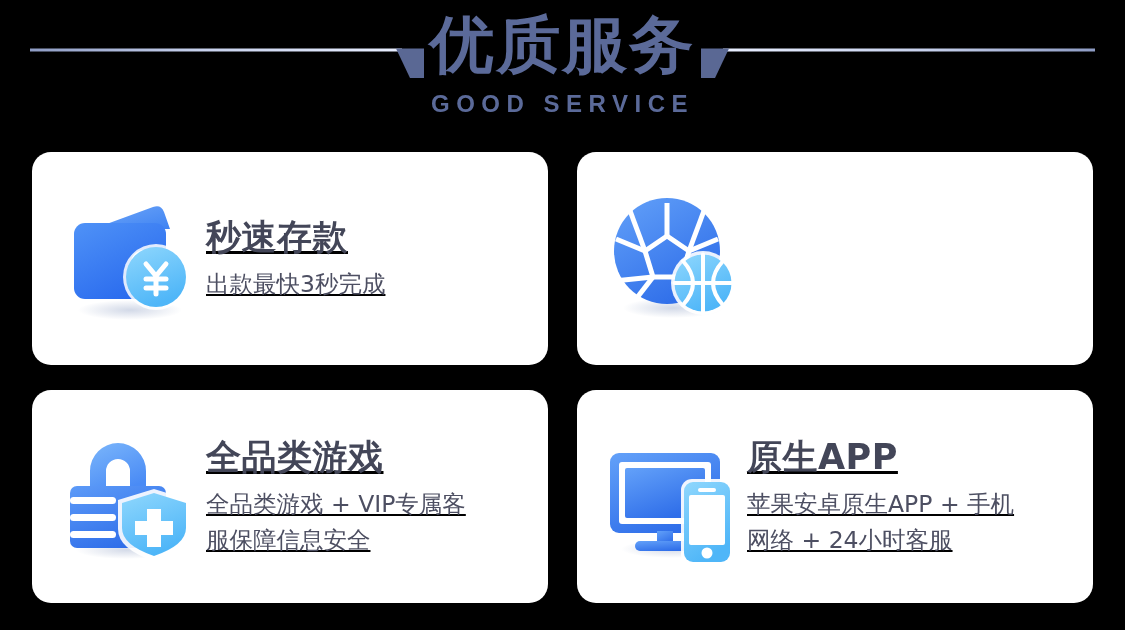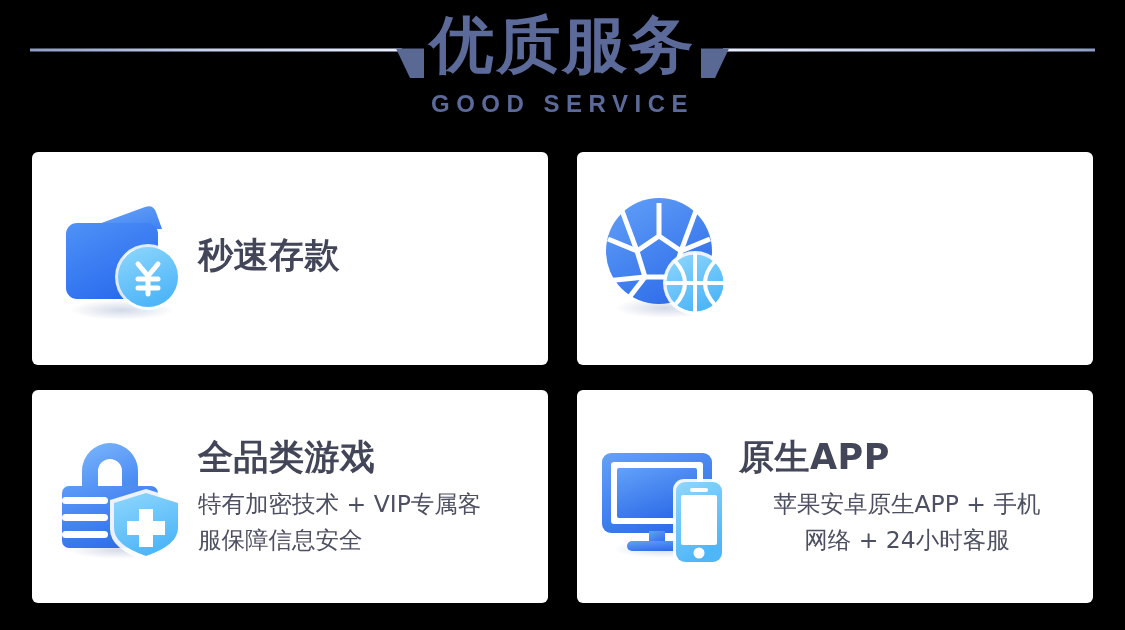--- a/index.html
+++ b/index.html
@@ -78,26 +78,27 @@
     display: grid;
     grid-template-columns: 516px 516px;
     grid-template-rows: 213px 213px;
     column-gap: 29px;
     row-gap: 25px;
   }
 
   .card {
     position: relative;
     background: #ffffff;
-    border-radius: 6px;
+    border-radius: 19px;
     display: flex;
     align-items: center;
-    padding: 0 18px 0 20px;
+    padding: 0 18px 0 28px;
     box-sizing: border-box;
     overflow: hidden;
+    text-decoration: underline;
   }
 
   .card-icon {
     flex: 0 0 auto;
     width: 140px;
     height: 140px;
     position: relative;
   }
 
   .card-text {
@@ -208,20 +209,21 @@
             <path d="M86 75 L96 87"></path>
             <path d="M106 75 L96 87"></path>
             <path d="M86 90 L106 90"></path>
             <path d="M86 99 L106 99"></path>
             <path d="M96 87 L96 105"></path>
           </g>
         </svg>
       </div>
       <div class="card-text">
         <div class="card-title">秒速存款</div>
+        <div class="card-desc one-line">出款最快3秒完成</div>
       </div>
     </div>
 
     <div class="card wide">
       <div class="card-icon">
         <svg width="140" height="140" viewBox="0 0 140 140">
           <defs>
             <linearGradient id="ball1" x1="0" y1="0" x2="0.6" y2="1">
               <stop offset="0" stop-color="#63a1f9"></stop>
               <stop offset="1" stop-color="#2f6ee9"></stop>
@@ -292,21 +294,21 @@
             <rect x="10" y="87" width="46" height="7" rx="3.5"></rect>
             <rect x="10" y="104" width="46" height="7" rx="3.5"></rect>
           </g>
           <path d="M94 62 L130 73 L130 102 Q130 122 94 134 Q58 122 58 102 L58 73 Z" fill="#ffffff" opacity="0.9"></path>
           <path d="M94 66 L126 76 L126 101 Q126 118 94 129 Q62 118 62 101 L62 76 Z" fill="url(#shd)"></path>
           <path d="M87 82 h14 v12 h12 v14 h-12 v12 h-14 v-12 h-12 v-14 h12 Z" fill="#ffffff"></path>
         </svg>
       </div>
       <div class="card-text">
         <div class="card-title">全品类游戏</div>
-        <div class="card-desc" style="white-space:pre-line;">特有加密技术 + VIP专属客
+        <div class="card-desc" style="white-space:pre-line;">全品类游戏 + VIP专属客
 服保障信息安全</div>
       </div>
     </div>
 
     <div class="card wide">
       <div class="card-icon">
         <svg width="140" height="140" viewBox="0 0 140 140">
           <defs>
             <linearGradient id="mon" x1="0" y1="0" x2="0.55" y2="1">
               <stop offset="0" stop-color="#63a1f9"></stop>
@@ -329,19 +331,19 @@
           <rect x="30" y="114" width="60" height="10" rx="5" fill="url(#mon)"></rect>
           <rect x="76" y="52" width="52" height="86" rx="11" fill="#ffffff" opacity="0.92"></rect>
           <rect x="79" y="55" width="46" height="80" rx="9" fill="url(#phn)"></rect>
           <rect x="84" y="68" width="36" height="50" rx="2" fill="#ffffff"></rect>
           <rect x="93" y="61" width="18" height="4" rx="2" fill="#ffffff"></rect>
           <circle cx="102" cy="126" r="5.5" fill="#ffffff"></circle>
         </svg>
       </div>
       <div class="card-text">
         <div class="card-title">原生APP</div>
-        <div class="card-desc" style="white-space:pre-line;text-align:center;">苹果安卓原生APP + 手机
+        <div class="card-desc" style="white-space:pre-line;">苹果安卓原生APP + 手机
 网络 + 24小时客服</div>
       </div>
     </div>
 
   </div>
 </div>
 
 </body></html>

